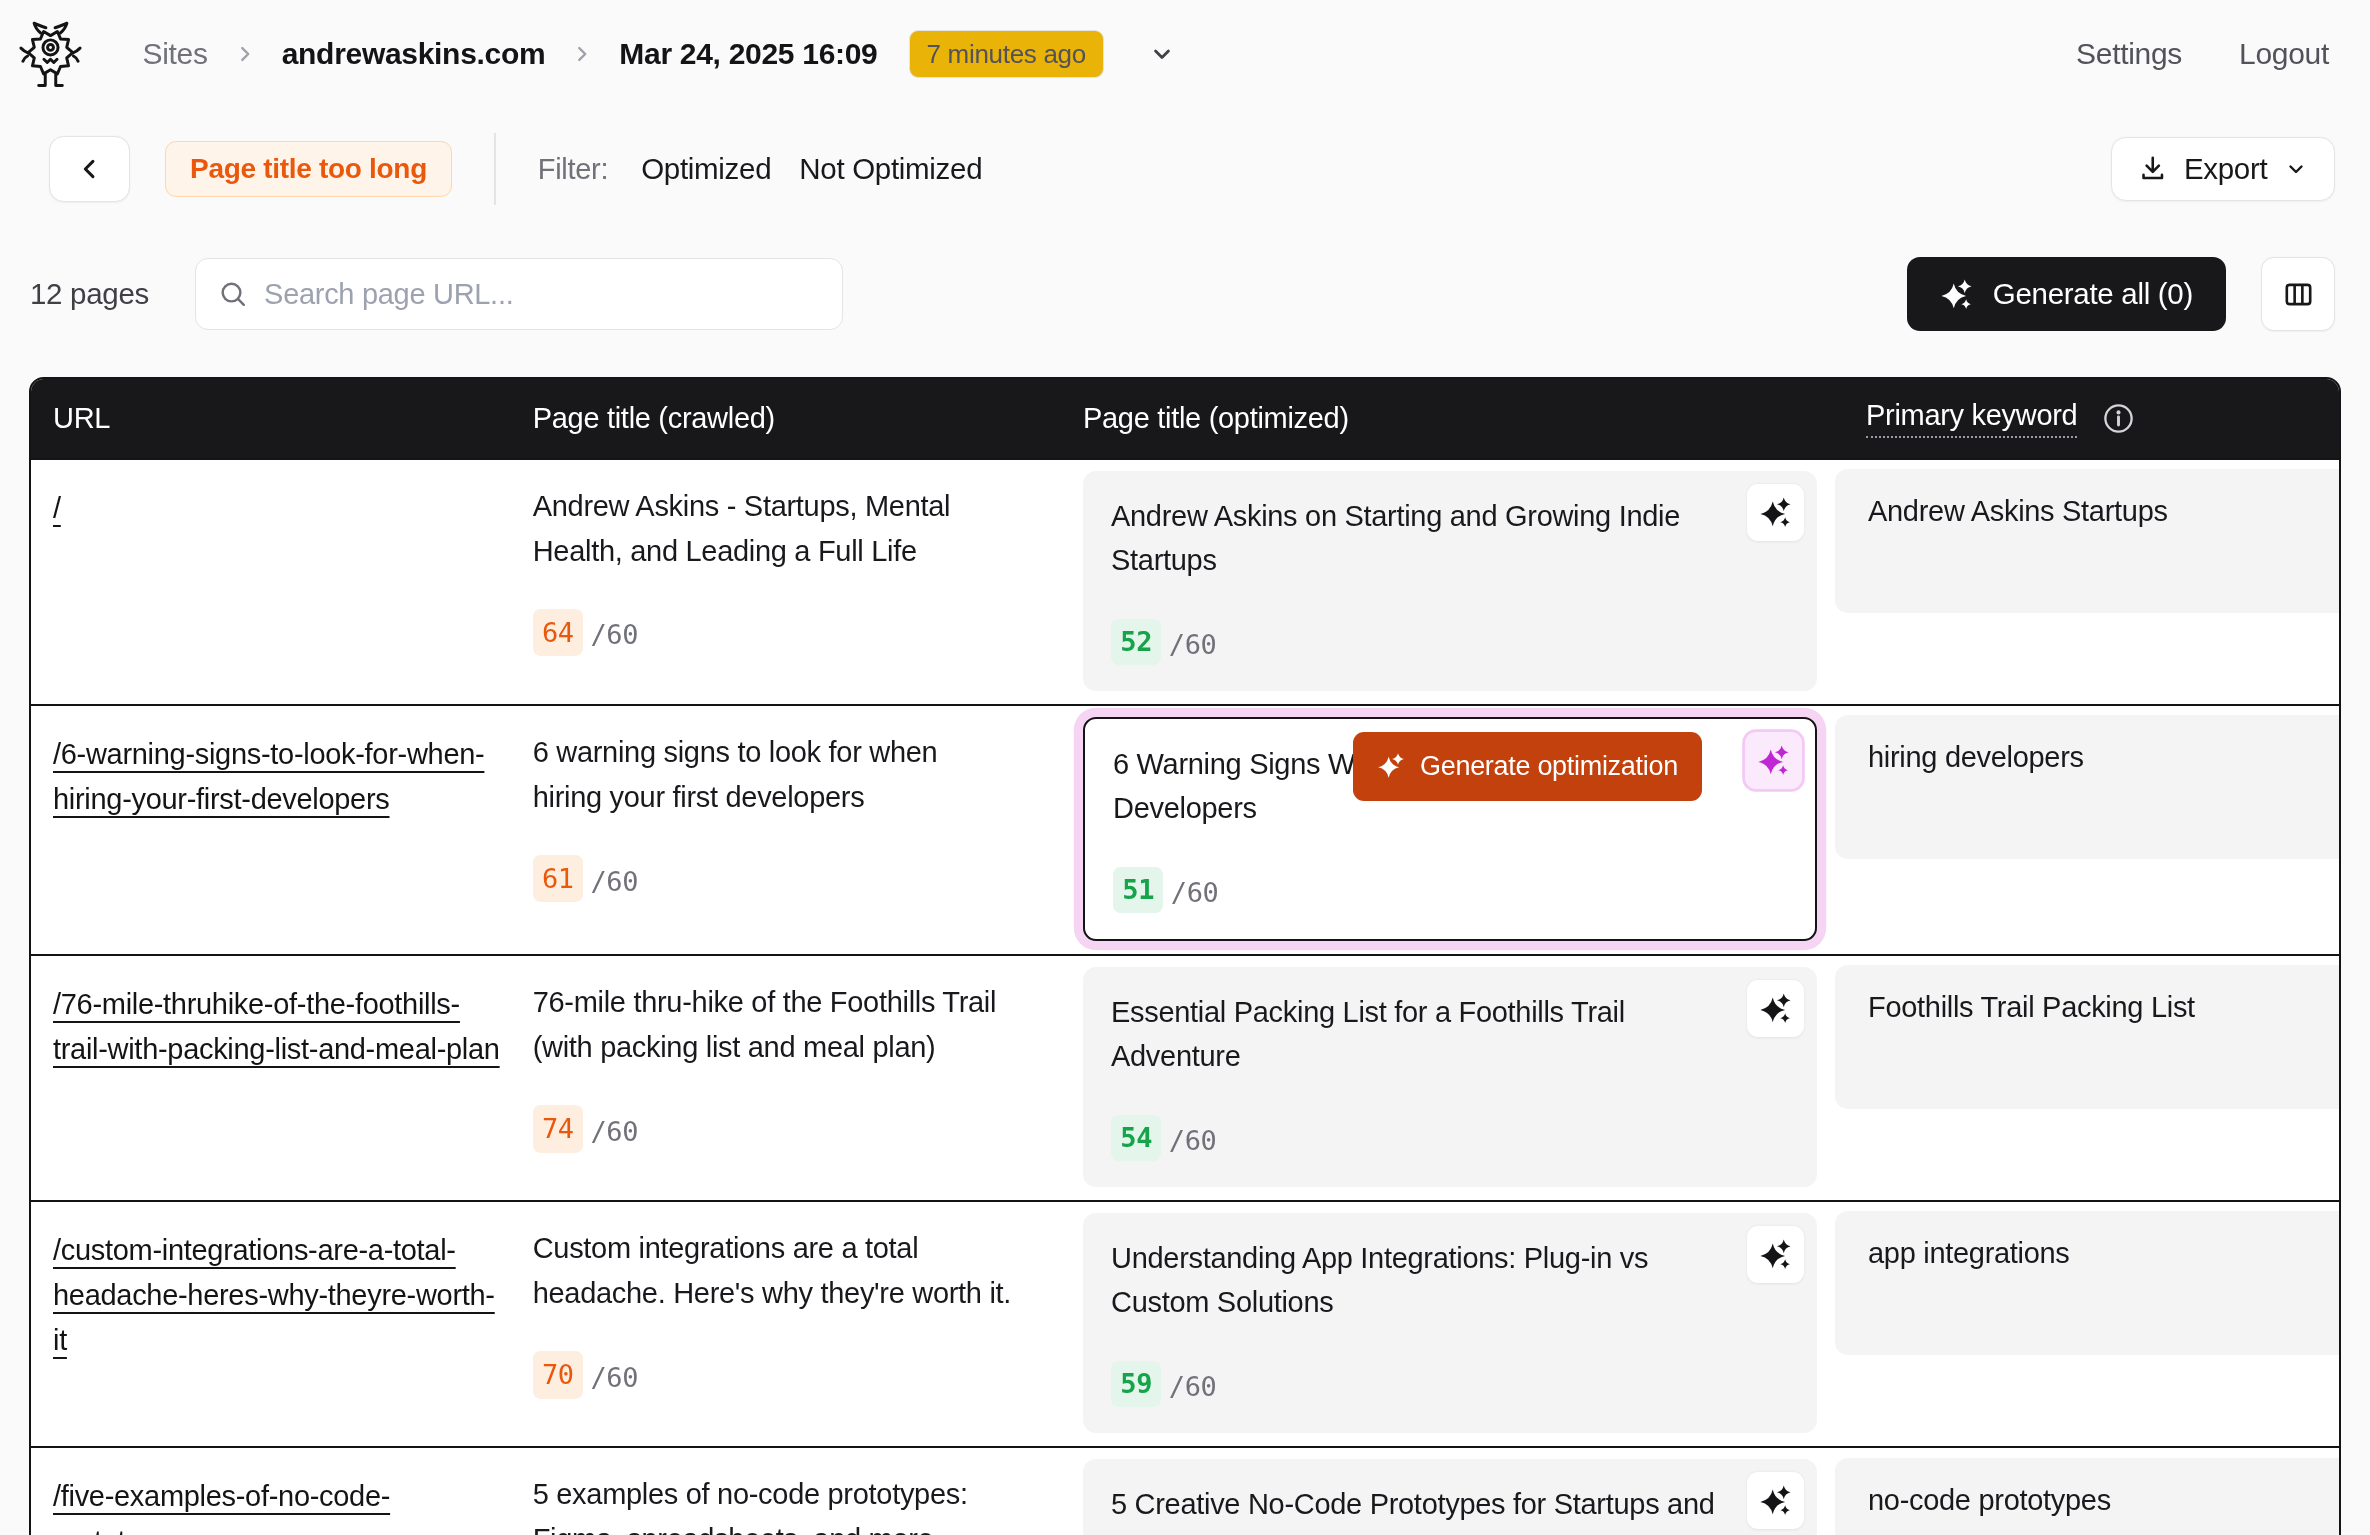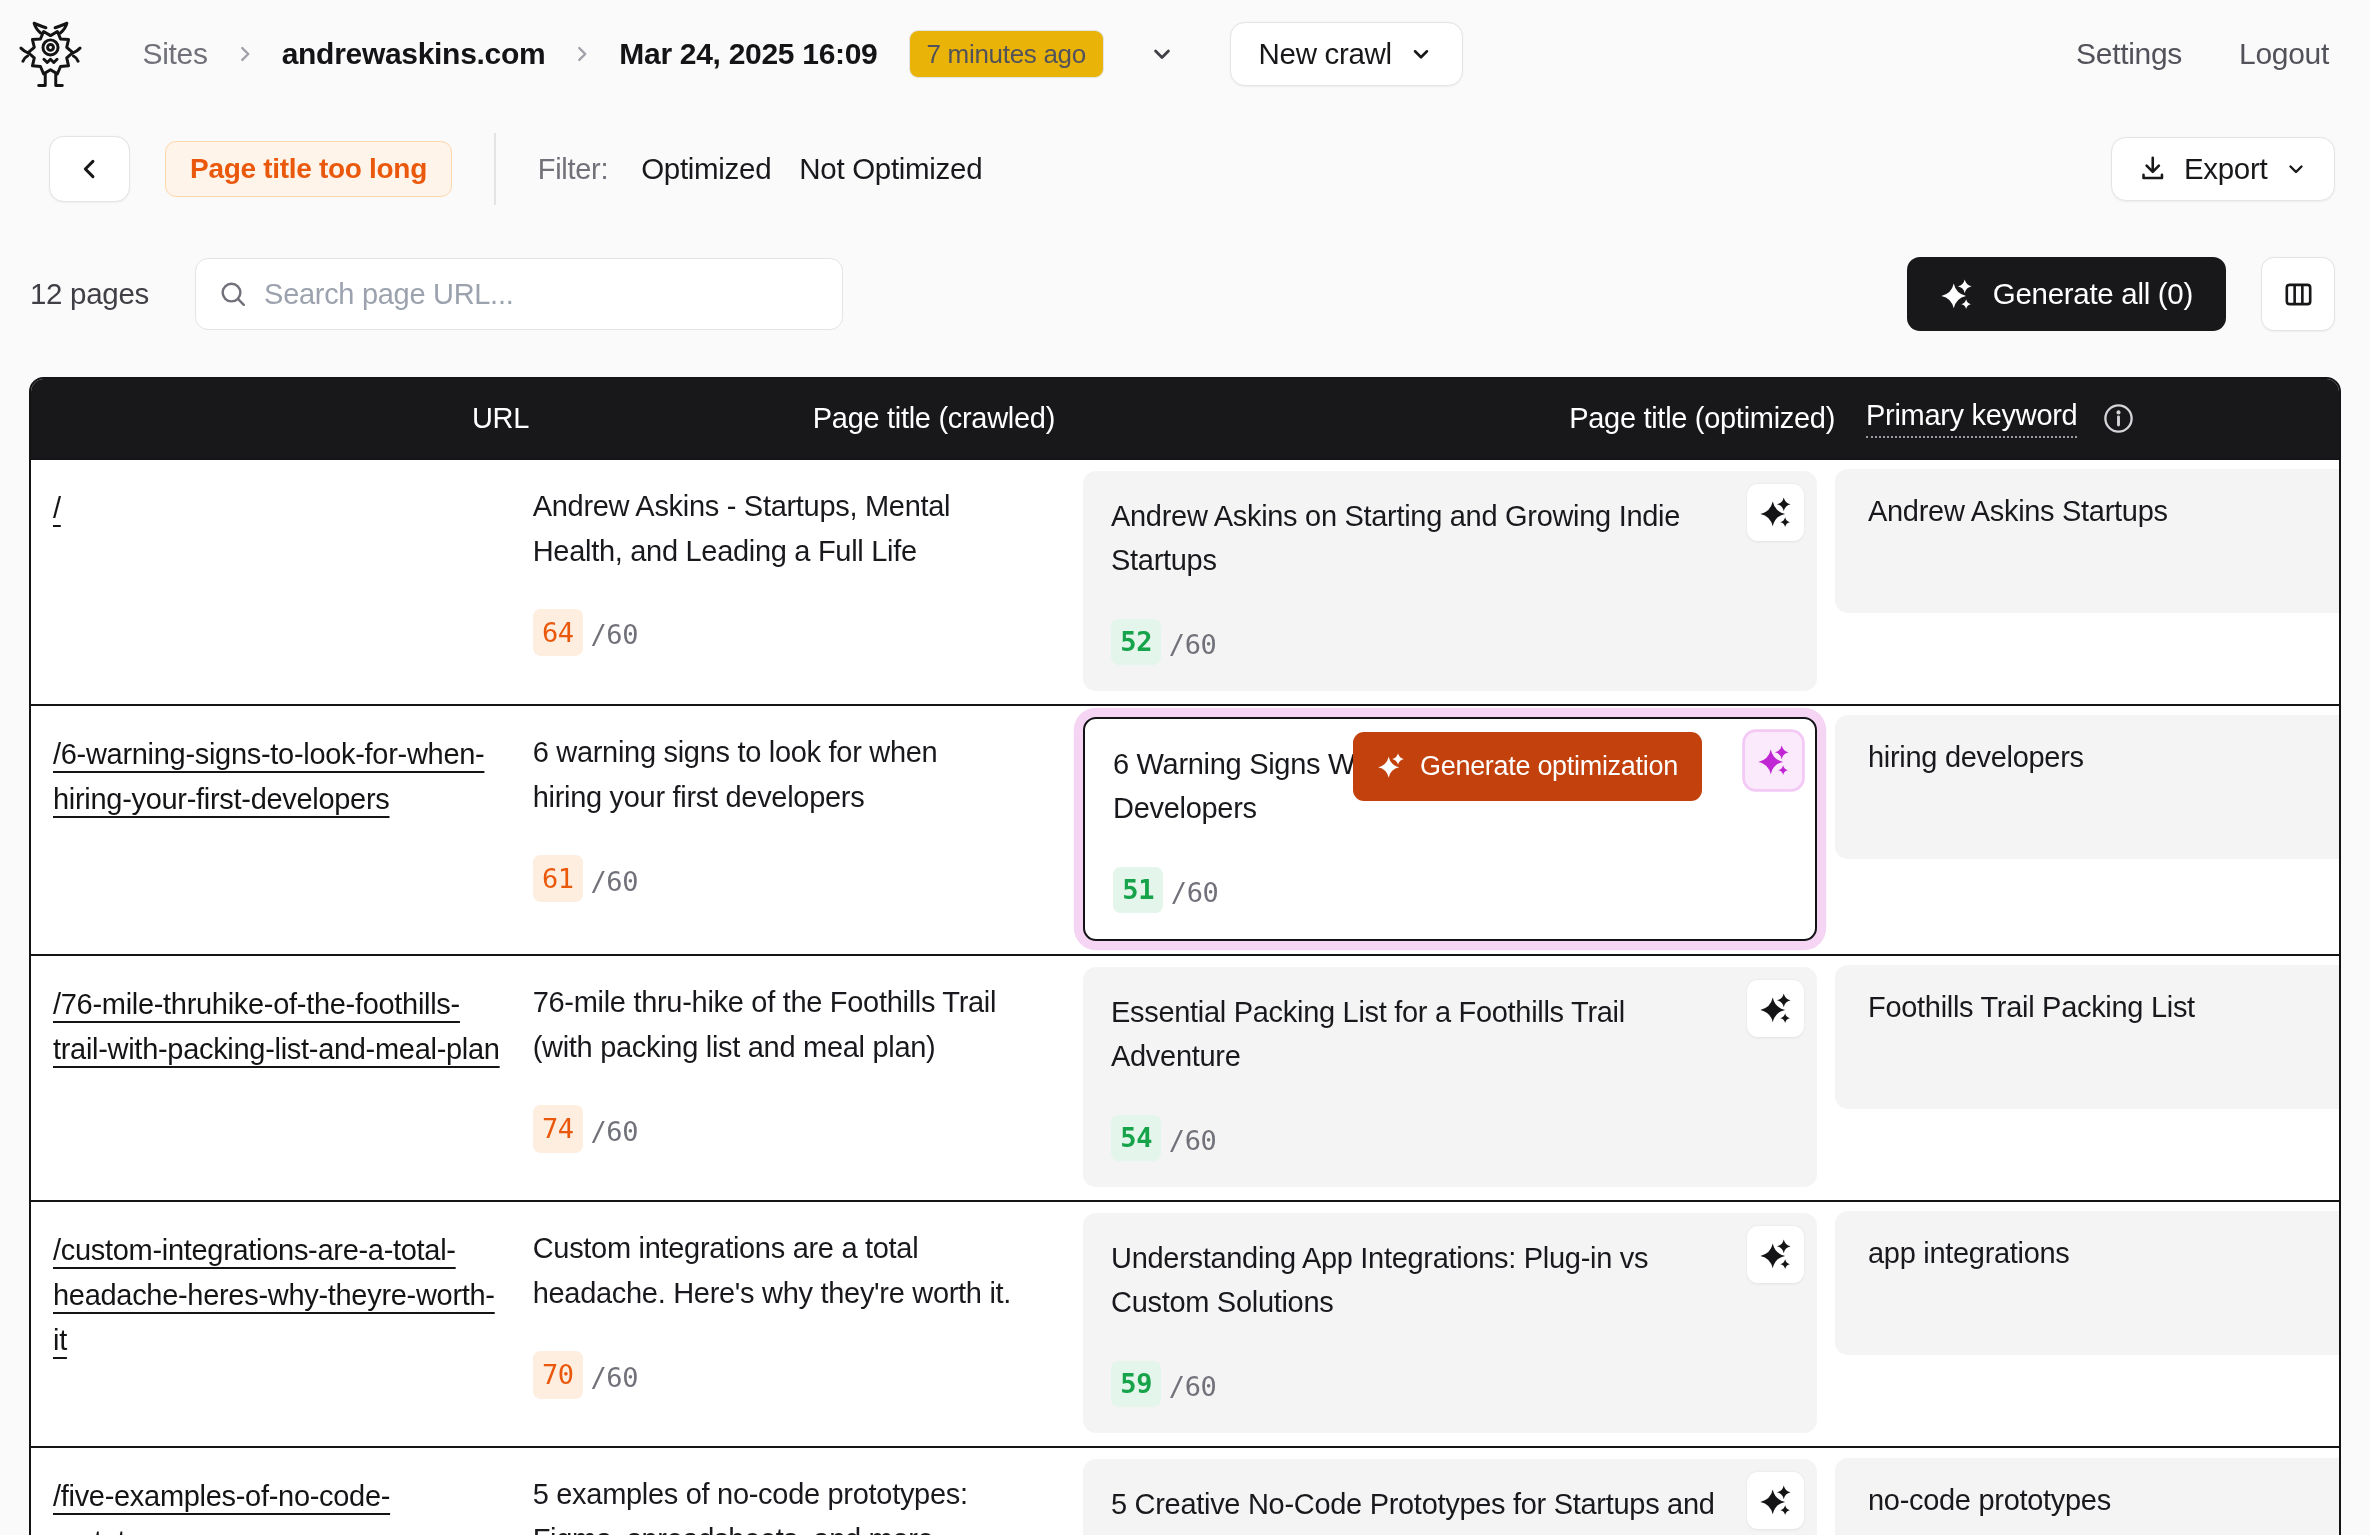--- a/index.html
+++ b/index.html
@@ -65,21 +65,21 @@
     font-size:29.5px; font-weight:500; cursor:pointer; font-family:inherit; letter-spacing:inherit;
   }
   .cols-btn { width:74px; height:74px; margin-left:35px; justify-content:center; border-radius:13px; }
 
   
   .table {
     margin:46px 29px 0; border:2.8px solid #141417; border-radius:14.8px 14.8px 0 0;
     overflow:hidden; background:#fff;
   }
   .tgrid { display:grid; grid-template-columns:498px 526px 780px 1fr; }
-  .thead { background:#18181b; color:#fff; height:79px; align-items:center; font-size:29px;text-align:right; }
+  .thead { background:#18181b; color:#fff; height:79px; align-items:center; font-size:29px; }
   .th-url { padding-left:22px; }
   .th-crawled { padding-left:3.7px; }
   .th-optimized { padding-left:28px; }
   .th-keyword { display:flex; align-items:center; gap:24px; padding-left:31px; }
   .th-keyword .kw-label { border-bottom:2.8px dotted #9b9ba3; padding-bottom:4.6px; }
   .trow { border-top:2.8px solid #141417; background:#fff; }
   .trow:first-of-type { border-top:none; }
 
   .c-url { padding:26px 28px 26px 22px; font-size:29px; line-height:1.55; word-break:break-word; }
   .url-link { color:#141417; text-decoration:underline; text-underline-offset:6.5px; text-decoration-thickness:1.8px; cursor:pointer; }
@@ -145,26 +145,20 @@
     <svg class="crumb-sep" width="26" height="26" viewBox="0 0 24 24" fill="none" stroke="currentColor" stroke-width="2.2" stroke-linecap="round" stroke-linejoin="round">
         <path d="M9.5 6.5 L15 12 l-5.5 5.5"></path>
       </svg>
     <span class="crumb-strong">Mar 24, 2025 16:09</span>
     <span class="ago-badge">7 minutes ago</span>
     <svg class="crawl-caret" width="28" height="28" viewBox="0 0 24 24" fill="none" stroke="currentColor" stroke-width="2.4" stroke-linecap="round" stroke-linejoin="round">
         <path d="M6.5 9.5 L12 15 l5.5 -5.5"></path>
       </svg>
   </div>
 
-  <button class="btn new-crawl">
-    <span>New crawl</span>
-    <svg width="26" height="26" viewBox="0 0 24 24" fill="none" stroke="#18181b" stroke-width="2.4" stroke-linecap="round" stroke-linejoin="round">
-        <path d="M6.5 9.5 L12 15 l5.5 -5.5"></path>
-      </svg>
-  </button>
 
   <div class="top-spacer"></div>
 
   <div class="top-links">
     <span class="top-link">Settings</span>
     <span class="top-link">Logout</span>
   </div>
 </div>
 
 <div class="filterbar">

